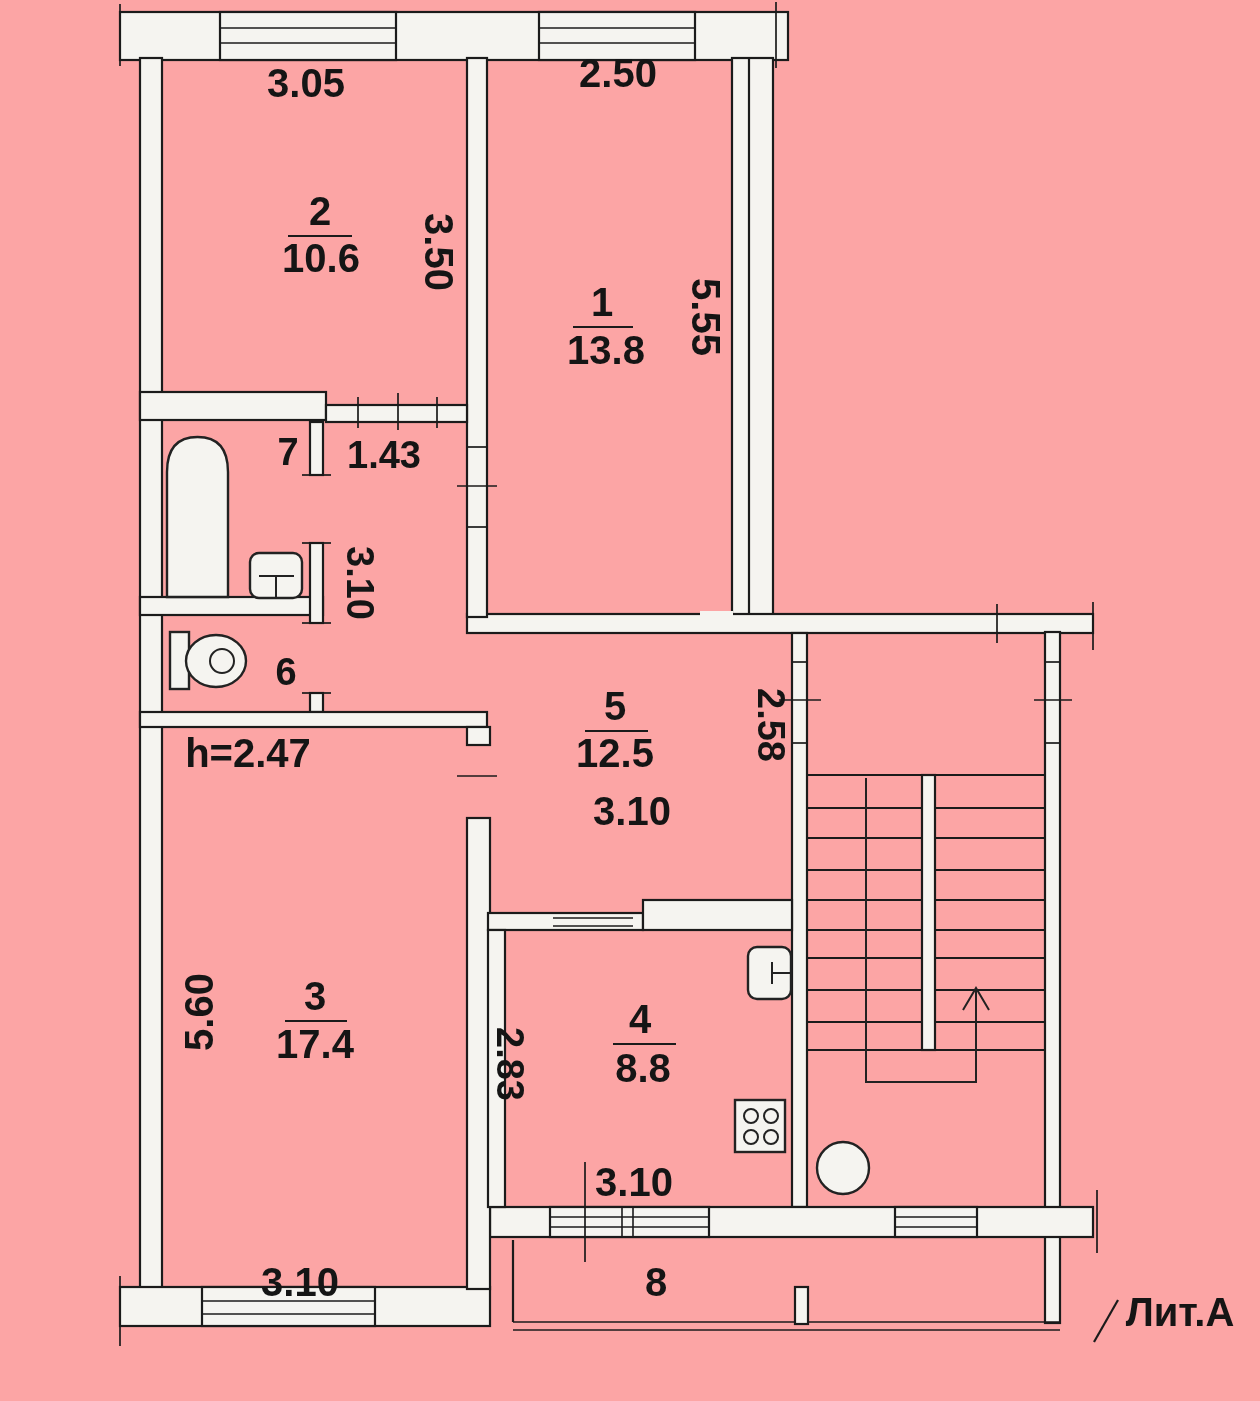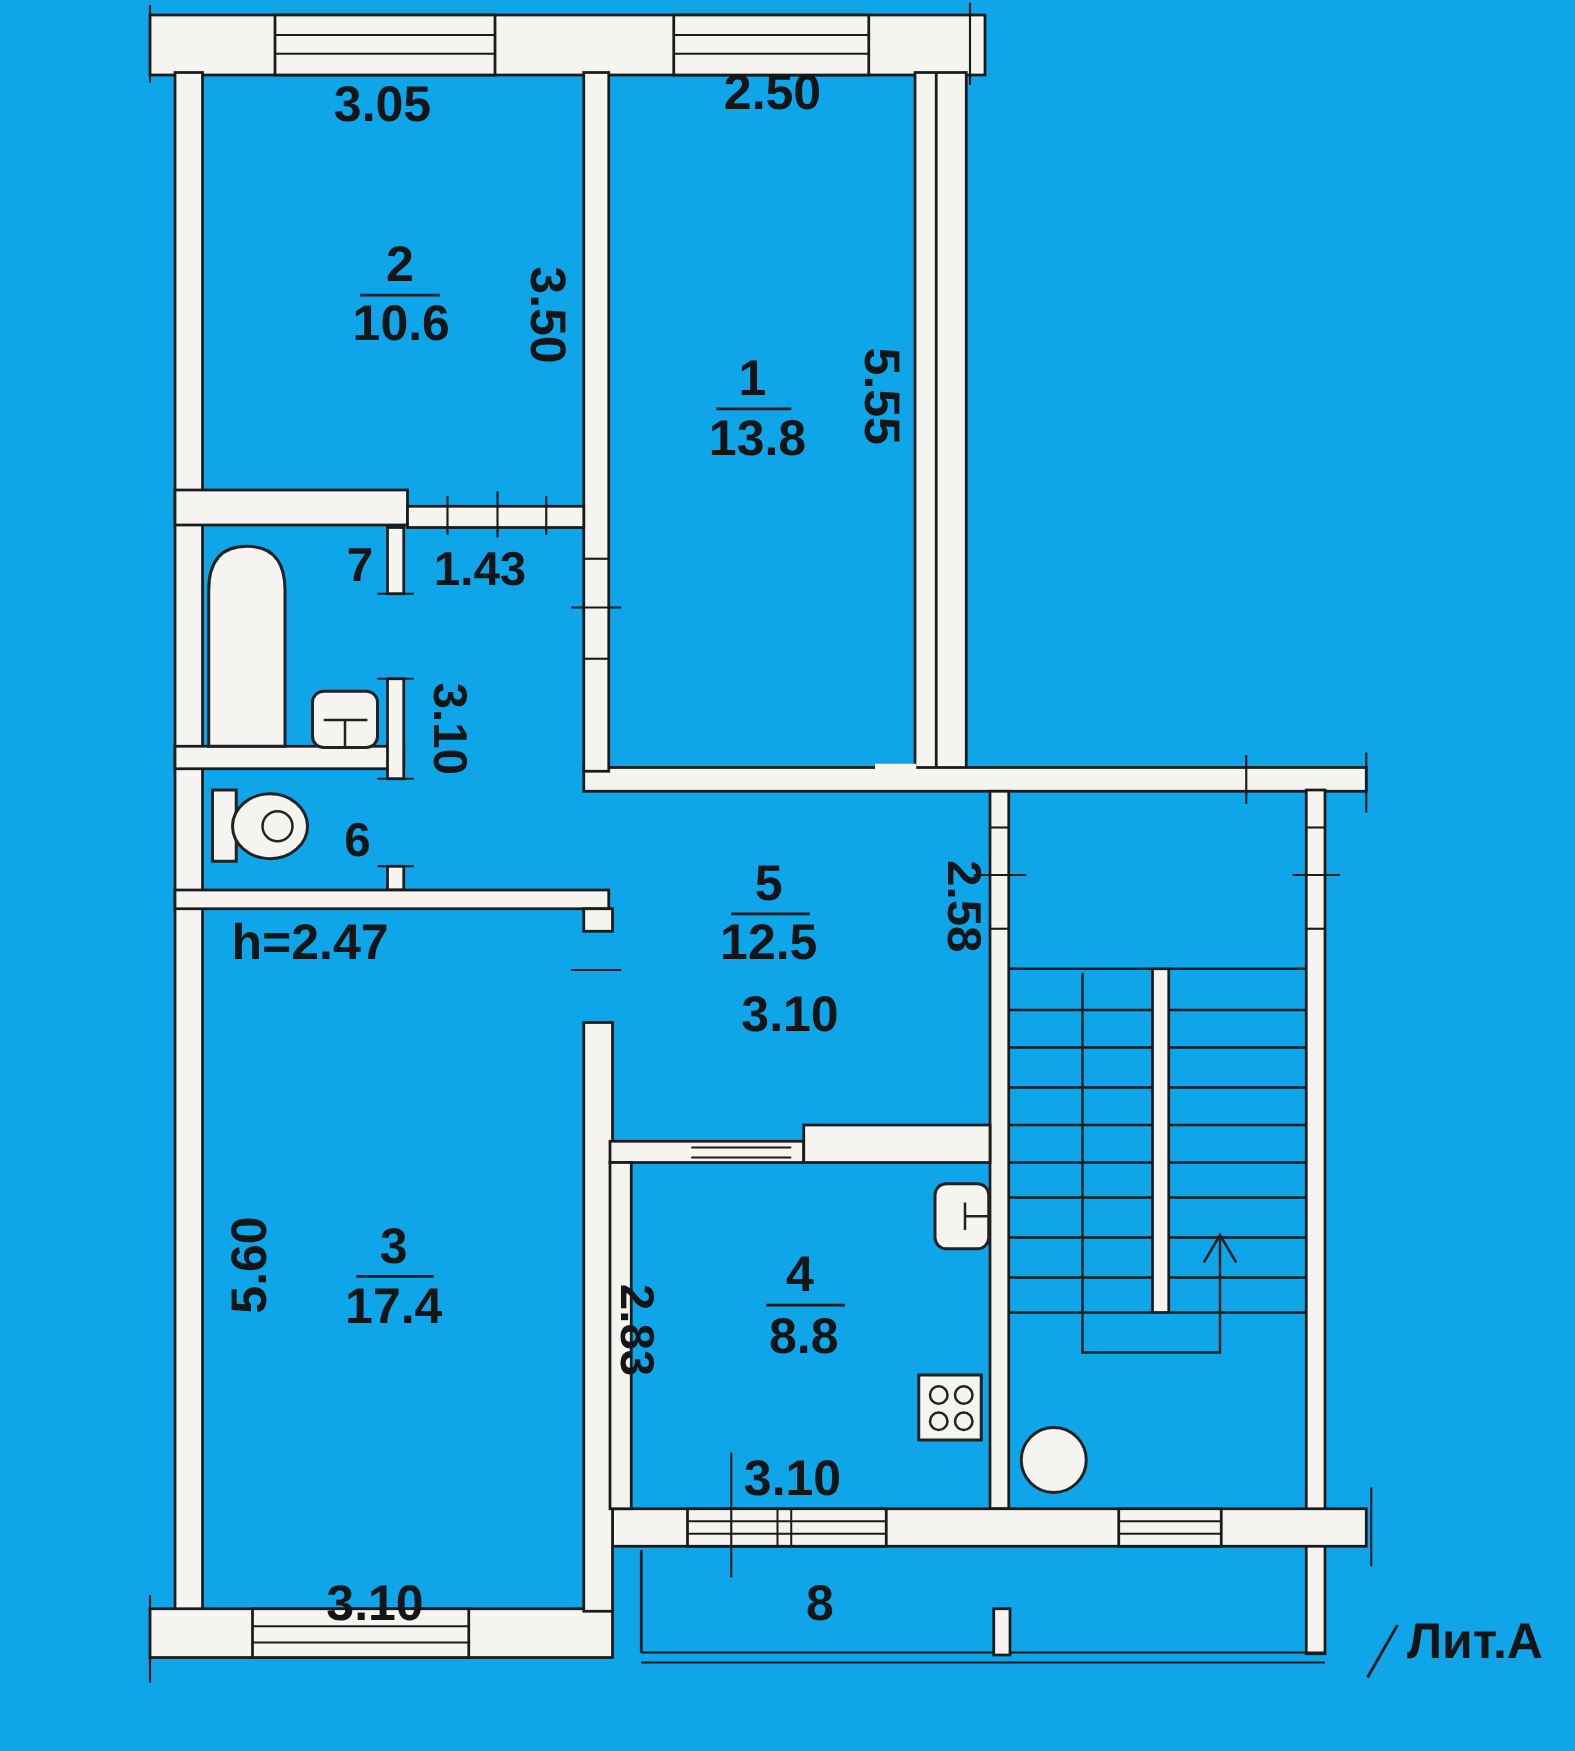--- a/index.html
+++ b/index.html
@@ -1,16 +1,16 @@
 <!DOCTYPE html>
 <html><head>
 <meta charset="utf-8">
 <style>
   html,body{margin:0;padding:0;background:#e8e7e3;}
-  #page{position:relative;width:1260px;height:1401px;background:#0ea5e9;overflow:hidden;
+  #page{position:relative;width:1260px;height:1401px;background:#fca5a5;overflow:hidden;
         font-family:"Liberation Sans", sans-serif;text-align:center;}
   svg{position:absolute;left:0;top:0;}
   .w  {fill:#f5f4f0;stroke:#1b1b1b;stroke-width:2.2;}
   .ln {stroke:#1b1b1b;stroke-width:2.2;fill:none;}
   .tn {stroke:#1b1b1b;stroke-width:1.6;fill:none;}
   .fx {stroke:#222;stroke-width:2.4;fill:#f5f4f0;}
   .fxl{stroke:#222;stroke-width:2;fill:none;}
   .t  {font-family:"Liberation Sans", sans-serif;font-weight:700;fill:#151515;}
   .f38{font-size:38px;} .f40{font-size:40px;}
   .mid{text-anchor:middle;}

